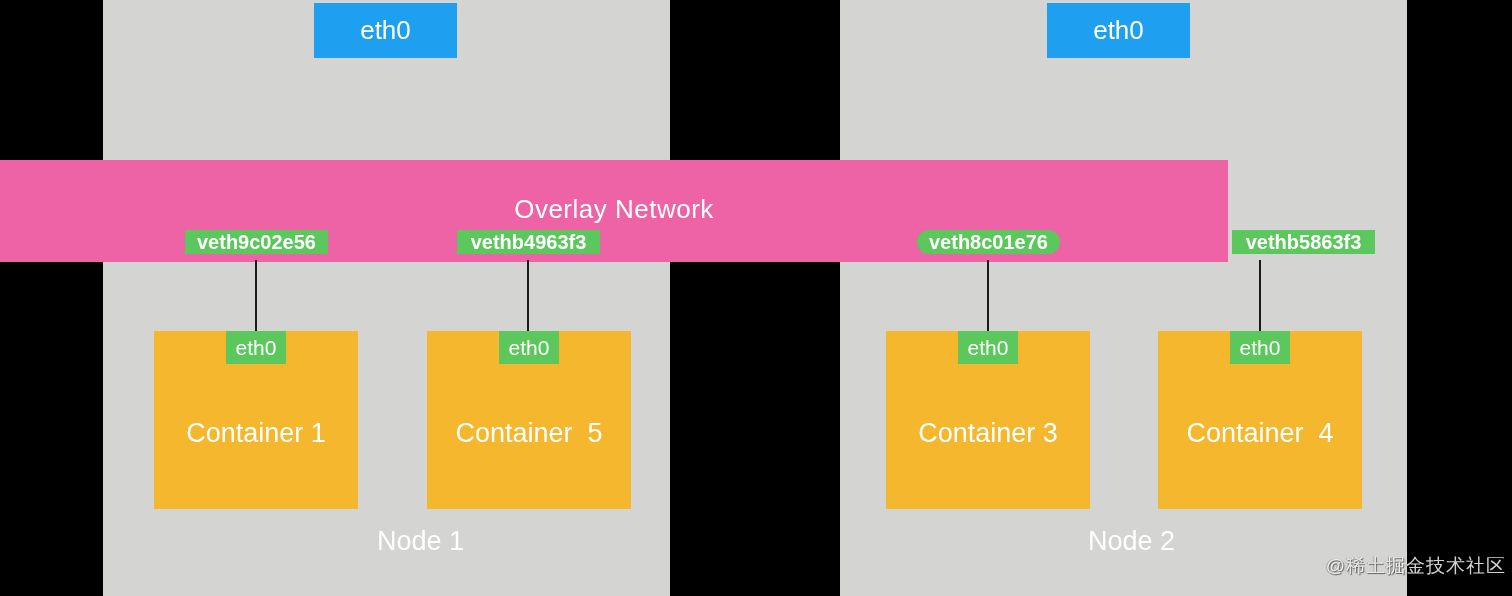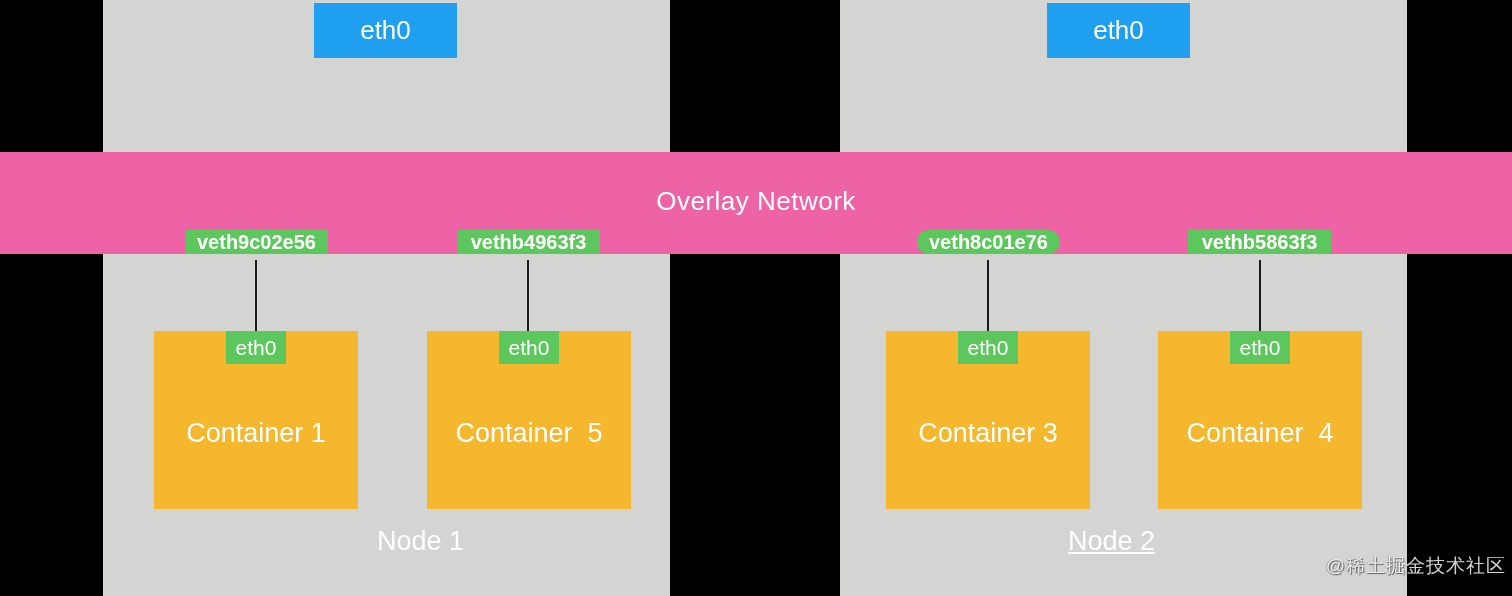--- a/index.html
+++ b/index.html
@@ -37,22 +37,22 @@
     display: flex;
     align-items: center;
     justify-content: center;
   }
   .host-eth.n1 { left: 314px; }
   .host-eth.n2 { left: 1047px; }
 
   .overlay-band {
     position: absolute;
     left: 0;
-    top: 152px;
-    width: 1512px;
+    top: 160px;
+    width: 1228px;
     height: 102px;
     background: var(--overlay_band, #ED63A5);
   }
   .overlay-label {
     position: absolute;
     left: 0;
     top: 34px;
     width: 100%;
     text-align: center;
     color: #fff;
@@ -71,21 +71,21 @@
     font-size: 20px;
     font-weight: 600;
     display: flex;
     align-items: center;
     justify-content: center;
     z-index: 3;
   }
   .veth.v1 { left: 185px; }
   .veth.v2 { left: 457px; }
   .veth.v3 { left: 917px; border-radius: 14px; }
-  .veth.v4 { left: 1188px; }
+  .veth.v4 { left: 1232px; }
 
   .wire {
     position: absolute;
     top: 260px;
     width: 2px;
     height: 72px;
     background: var(--wire, #1B1B1B);
     z-index: 2;
   }
   .wire.w1 { left: 255px; }
@@ -133,21 +133,21 @@
   .node-label {
     position: absolute;
     top: 526px;
     width: 567px;
     text-align: center;
     color: #fff;
     font-size: 27px;
     z-index: 1;
   }
   .node-label.n1 { left: 103px; margin-left: 34px; }
-  .node-label.n2 { left: 828px; text-decoration: underline; }
+  .node-label.n2 { left: 848px; }
 
   .watermark {
     position: absolute;
     top: 553px;
     right: 6px;
     font-size: 19px;
     color: rgba(255, 255, 255, 0.82);
     text-shadow: 1px 1px 1px rgba(0,0,0,0.55), -1px 0 1px rgba(0,0,0,0.25);
     z-index: 5;
     letter-spacing: 1px;

